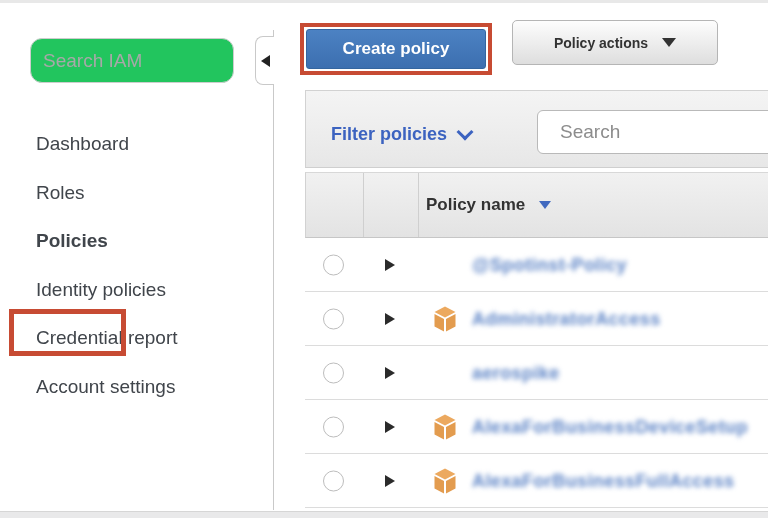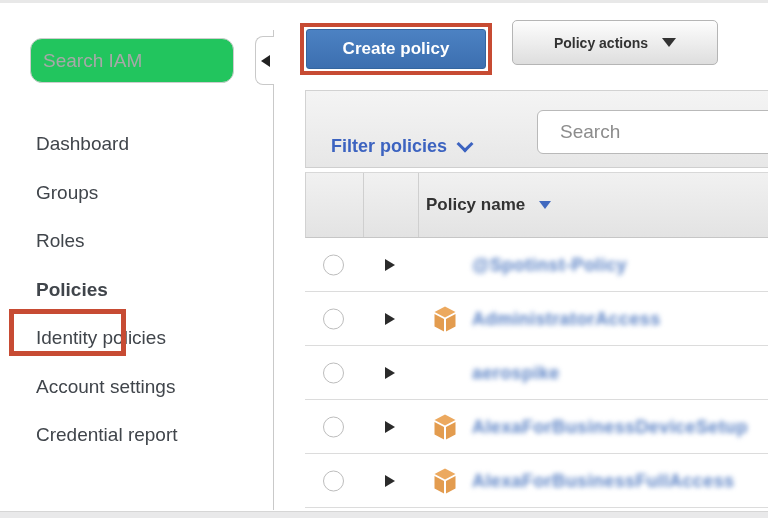--- a/index.html
+++ b/index.html
@@ -48,21 +48,21 @@
   }
   .caret-down-dark{width:0;height:0;border-left:7px solid transparent;border-right:7px solid transparent;border-top:9px solid #333;}
 
   
   .filter-bar{
     position:absolute;left:305px;top:90px;width:470px;height:78px;box-sizing:border-box;
     background:linear-gradient(#f4f4f4,#e7e7e7);
     border-top:1px solid #d2d2d2;border-left:1px solid #d2d2d2;border-bottom:1px solid #cfcfcf;
   }
   .filter-link{
-    position:absolute;left:25px;top:16px;height:78px;display:flex;align-items:center;
+    position:absolute;left:25px;top:4px;height:78px;display:flex;align-items:center;
     color:#3c63c0;font-weight:bold;font-size:18px;cursor:pointer;
   }
   .filter-chevron{
     display:inline-block;width:9px;height:9px;margin-left:12px;margin-top:-4px;
     border-right:3px solid #3c63c0;border-bottom:3px solid #3c63c0;transform:rotate(45deg);
   }
   .table-search{
     position:absolute;left:231px;top:19px;width:270px;height:44px;box-sizing:border-box;
     background:#fff;border:1px solid #b9b9b9;border-radius:6px;display:flex;align-items:center;padding:0 12px;gap:8px;
   }
@@ -104,26 +104,25 @@
 </style>
 </head>
 <body>
 
 <div class="screen">
   <div class="top-strip"></div>
 
   <input class="search-iam" type="text" placeholder="Search IAM" style="">
   <ul class="nav-list">
       <li>Dashboard</li>
-      <li>Groups</li>
       <li>Roles</li>
       <li class="active">Policies</li>
       <li>Identity policies</li>
+      <li>Credential report</li>
       <li>Account settings</li>
-      <li>Credential report</li>
     </ul>
   <div class="policies-annotation"></div>
 
   <div class="v-divider"></div>
   <div class="collapse-tab">
     <span class="collapse-arrow"></span>
   </div>
 
   <div class="create-annotation">
     <button class="create-btn">Create policy</button>

